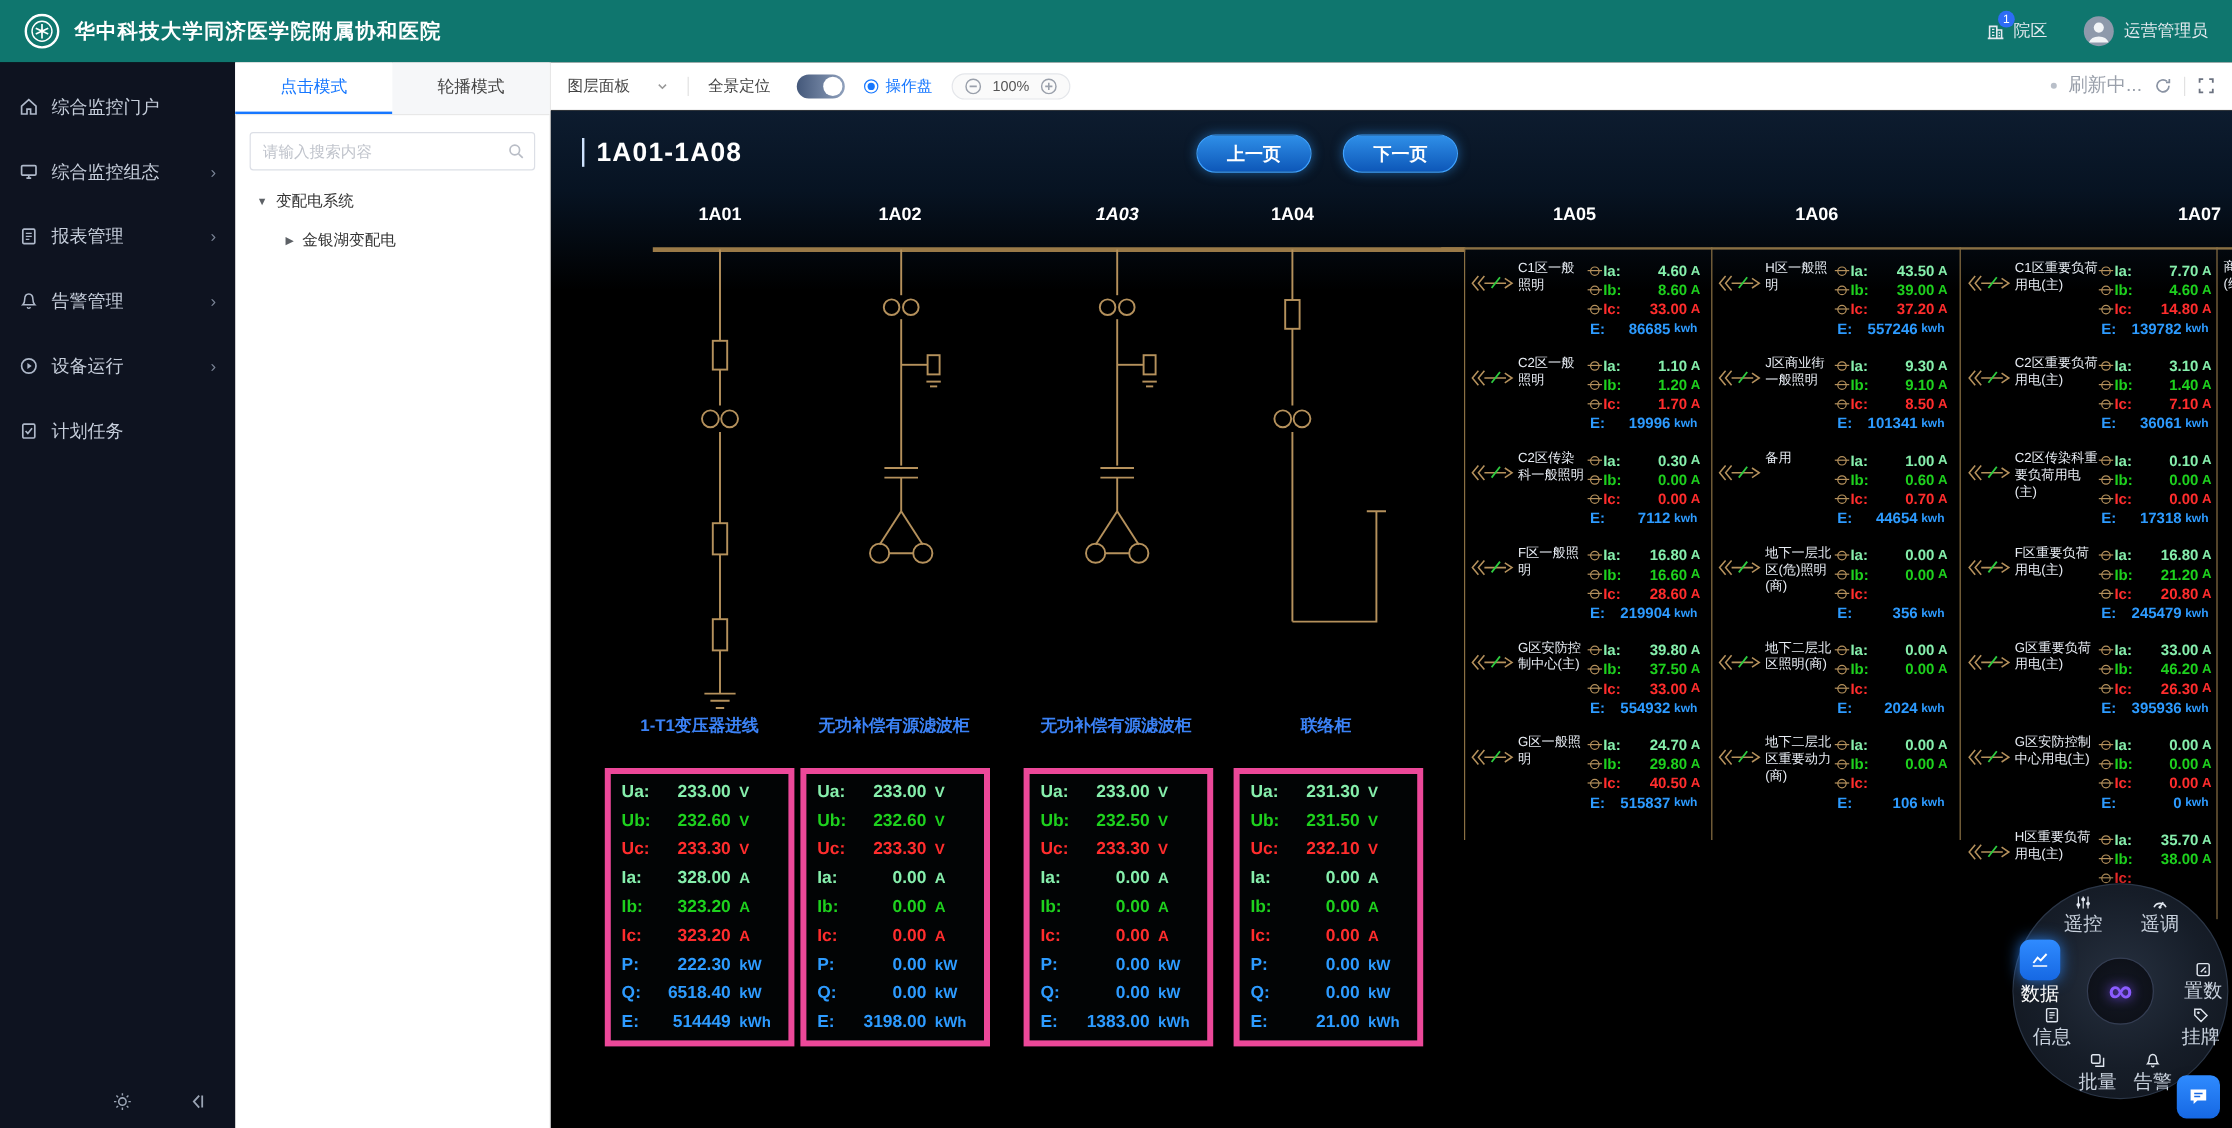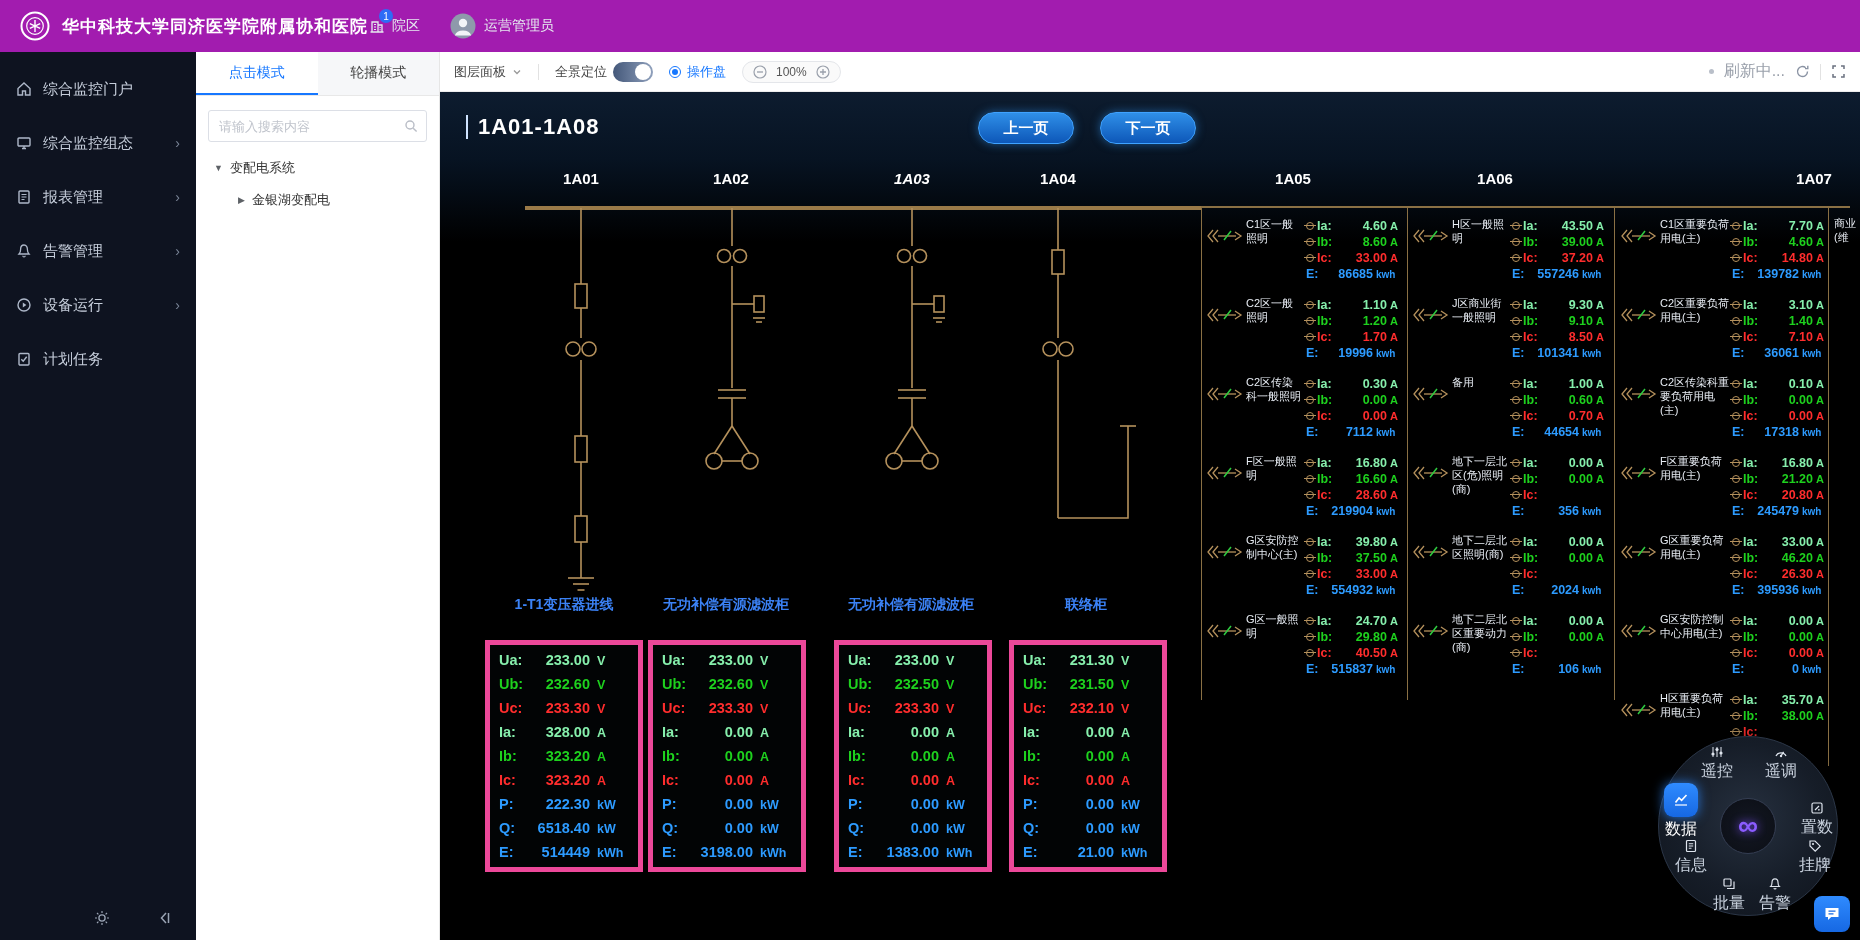--- a/index.html
+++ b/index.html
@@ -1,22 +1,22 @@
 <!DOCTYPE html>
 <html><head>
 <meta charset="utf-8">
 <style>
   *{margin:0;padding:0;box-sizing:border-box}
   html,body{width:1860px;height:940px;overflow:hidden;background:#000;
     font-family:"Liberation Sans","DejaVu Sans",sans-serif}
   .app{display:flex;flex-direction:column;width:100%;height:100%}
 
   
-  .topbar{flex:0 0 52px;background:#a21caf;display:flex;align-items:center;
-    justify-content:flex-start;padding:0 20px}
+  .topbar{flex:0 0 52px;background:#0f766e;display:flex;align-items:center;
+    justify-content:space-between;padding:0 20px}
   .brand{display:flex;align-items:center;gap:12px}
   .apptitle{color:#fff;font-size:17px;font-weight:bold;letter-spacing:1px}
   .top-right{display:flex;align-items:center;gap:30px;color:#e6eaf0;font-size:14px}
   .campus{position:relative;display:flex;align-items:center;gap:6px;cursor:pointer}
   .badge{position:absolute;top:-8px;left:11px;background:#2e6cf6;color:#fff;font-size:10px;
     min-width:14px;height:14px;border-radius:7px;display:flex;align-items:center;justify-content:center;padding:0 3px}
   .userbox{display:flex;align-items:center;gap:8px;cursor:pointer}
 
   .main{flex:1;display:flex;min-height:0}
 
@@ -25,40 +25,40 @@
   .side-menu{flex:1}
   .side-item{height:54px;display:flex;align-items:center;gap:11px;padding:0 16px;
     color:#c6cedb;font-size:15px;cursor:pointer}
   .sicon{display:flex;width:16px;color:#aeb8c9}
   .chev{margin-left:auto;color:#7a8496;font-size:14px}
   .side-footer{display:flex;align-items:center;justify-content:flex-end;gap:46px;
     padding:0 24px 14px 0}
   .side-footer span{cursor:pointer;display:flex}
 
   
-  .treepanel{width:244px;background:#fff;border-right:1px solid #e6e6e6;display:flex;flex-direction:column}
+  .treepanel{width:263px;background:#fff;border-right:1px solid #e6e6e6;display:flex;flex-direction:column}
   .tabs{display:flex;height:44px;border-bottom:1px solid #e8e8e8}
   .tab{flex:1;display:flex;align-items:center;justify-content:center;font-size:14px;color:#444;
     background:#f6f7f9;cursor:pointer;border-bottom:2px solid transparent}
   .tab.active{color:#1677ff;background:#fff;border-bottom-color:#1677ff}
   .searchbox{margin:14px 12px 10px;position:relative}
   .searchbox input{width:100%;height:32px;border:1px solid #dcdfe6;border-radius:3px;
     padding:0 30px 0 10px;font-size:13px;color:#333;outline:none;font-family:inherit}
   .searchbox input::placeholder{color:#c0c4cc}
   .searchbox .sico{position:absolute;right:9px;top:9px;display:flex}
   .tree{font-size:13px;color:#333}
   .tnode{height:32px;display:flex;align-items:center;gap:7px;padding-left:18px;cursor:pointer}
   .tnode.child{padding-left:42px}
   .caret{font-size:9px;color:#5d6166}
 
   
   .content{flex:1;display:flex;flex-direction:column;min-width:0}
   .toolbar{flex:0 0 40px;background:#fff;border-bottom:1px solid #ededed;display:flex;
     align-items:center;gap:16px;padding:0 14px;font-size:13px;color:#444}
-  .tb-item{display:flex;align-items:center;gap:6px;cursor:pointer}
+  .tb-item{display:flex;align-items:center;gap:22px;cursor:pointer}
   .vdiv{width:1px;height:16px;background:#e2e2e2}
   .toggle{width:40px;height:20px;border-radius:10px;background:linear-gradient(90deg,#44587a,#8fa0bc);
     position:relative;cursor:pointer}
   .toggle .knob{position:absolute;right:2px;top:2px;width:16px;height:16px;border-radius:50%;background:#fff}
   .ops{display:flex;align-items:center;gap:6px;color:#1677ff;cursor:pointer}
   .radio{width:12px;height:12px;border-radius:50%;border:1.5px solid #1677ff;position:relative}
   .radio::after{content:"";position:absolute;inset:2px;border-radius:50%;background:#1677ff}
   .zoom{display:flex;align-items:center;gap:9px;border:1px solid #e4e6ea;background:#fafafa;
     border-radius:14px;padding:3px 10px;font-size:12px;color:#555}
   .zoom span{display:flex;cursor:pointer}

